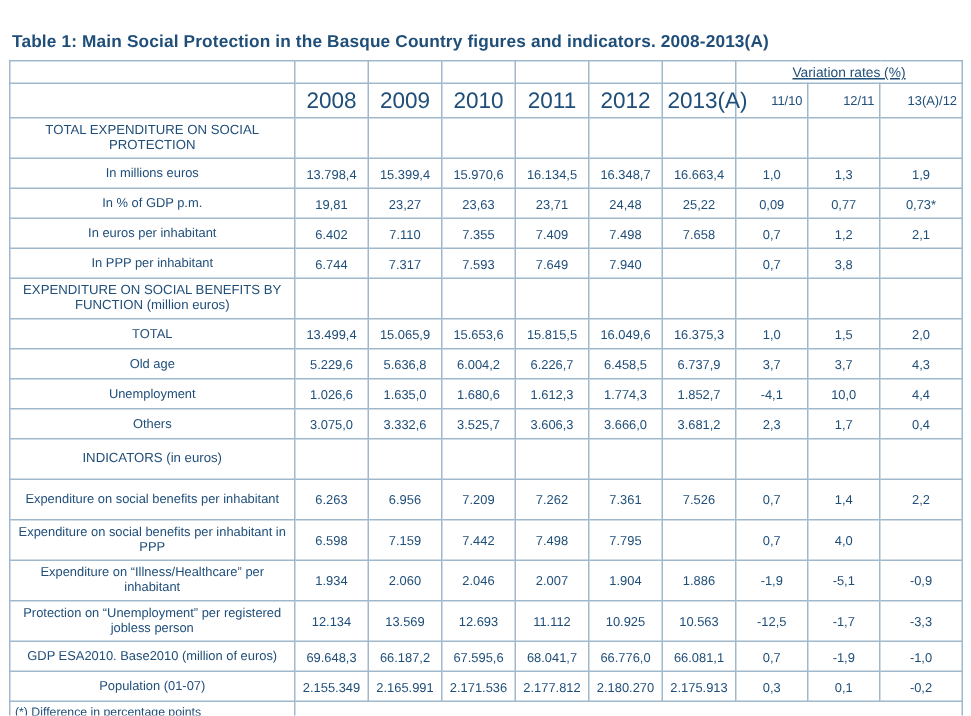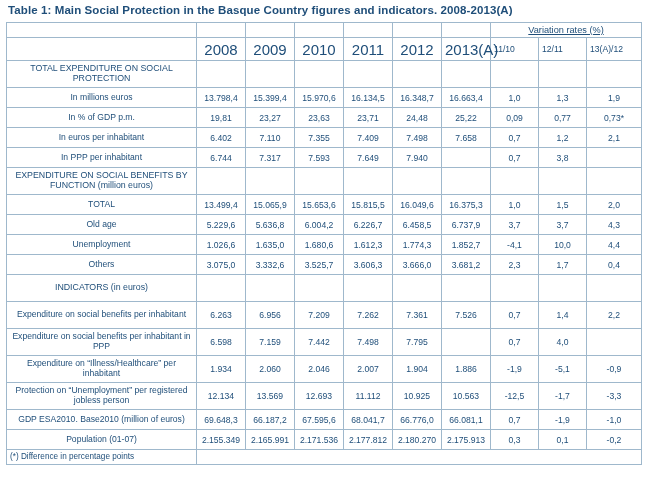--- a/index.html
+++ b/index.html
@@ -12,21 +12,21 @@
     width: 647px;
     height: 477px;
     overflow: hidden;
     color: #1a3a5c;
   }
   .page {
     position: relative;
     width: 647px;
     height: 477px;
     box-sizing: border-box;
-    padding: 2px 6px 0 6px;
+    padding: 20px 6px 0 6px;
   }
   .title {
     color: #1f4e79;
     font-size: 11.5px;
     font-weight: bold;
     letter-spacing: 0.1px;
     padding: 2px 0 6px 2px;
   }
   table.main {
     border-collapse: collapse;
@@ -64,21 +64,21 @@
     height: 18px;
     margin-left: 24px;
   }
   .hdr-var-title {
     text-align: center;
     font-weight: bold;
     font-size: 9.2px;
     text-decoration: underline;
   }
   .hdr-var-sub {
-    text-align: left;
+    text-align: right;
     font-weight: bold;
     font-size: 8.6px;
   }
   .section {
     font-weight: bold;
     font-size: 8.8px;
     line-height: 1.12;
   }
   .rowtall td { height: 22px; }
   .rowreg td { height: 15px; }

